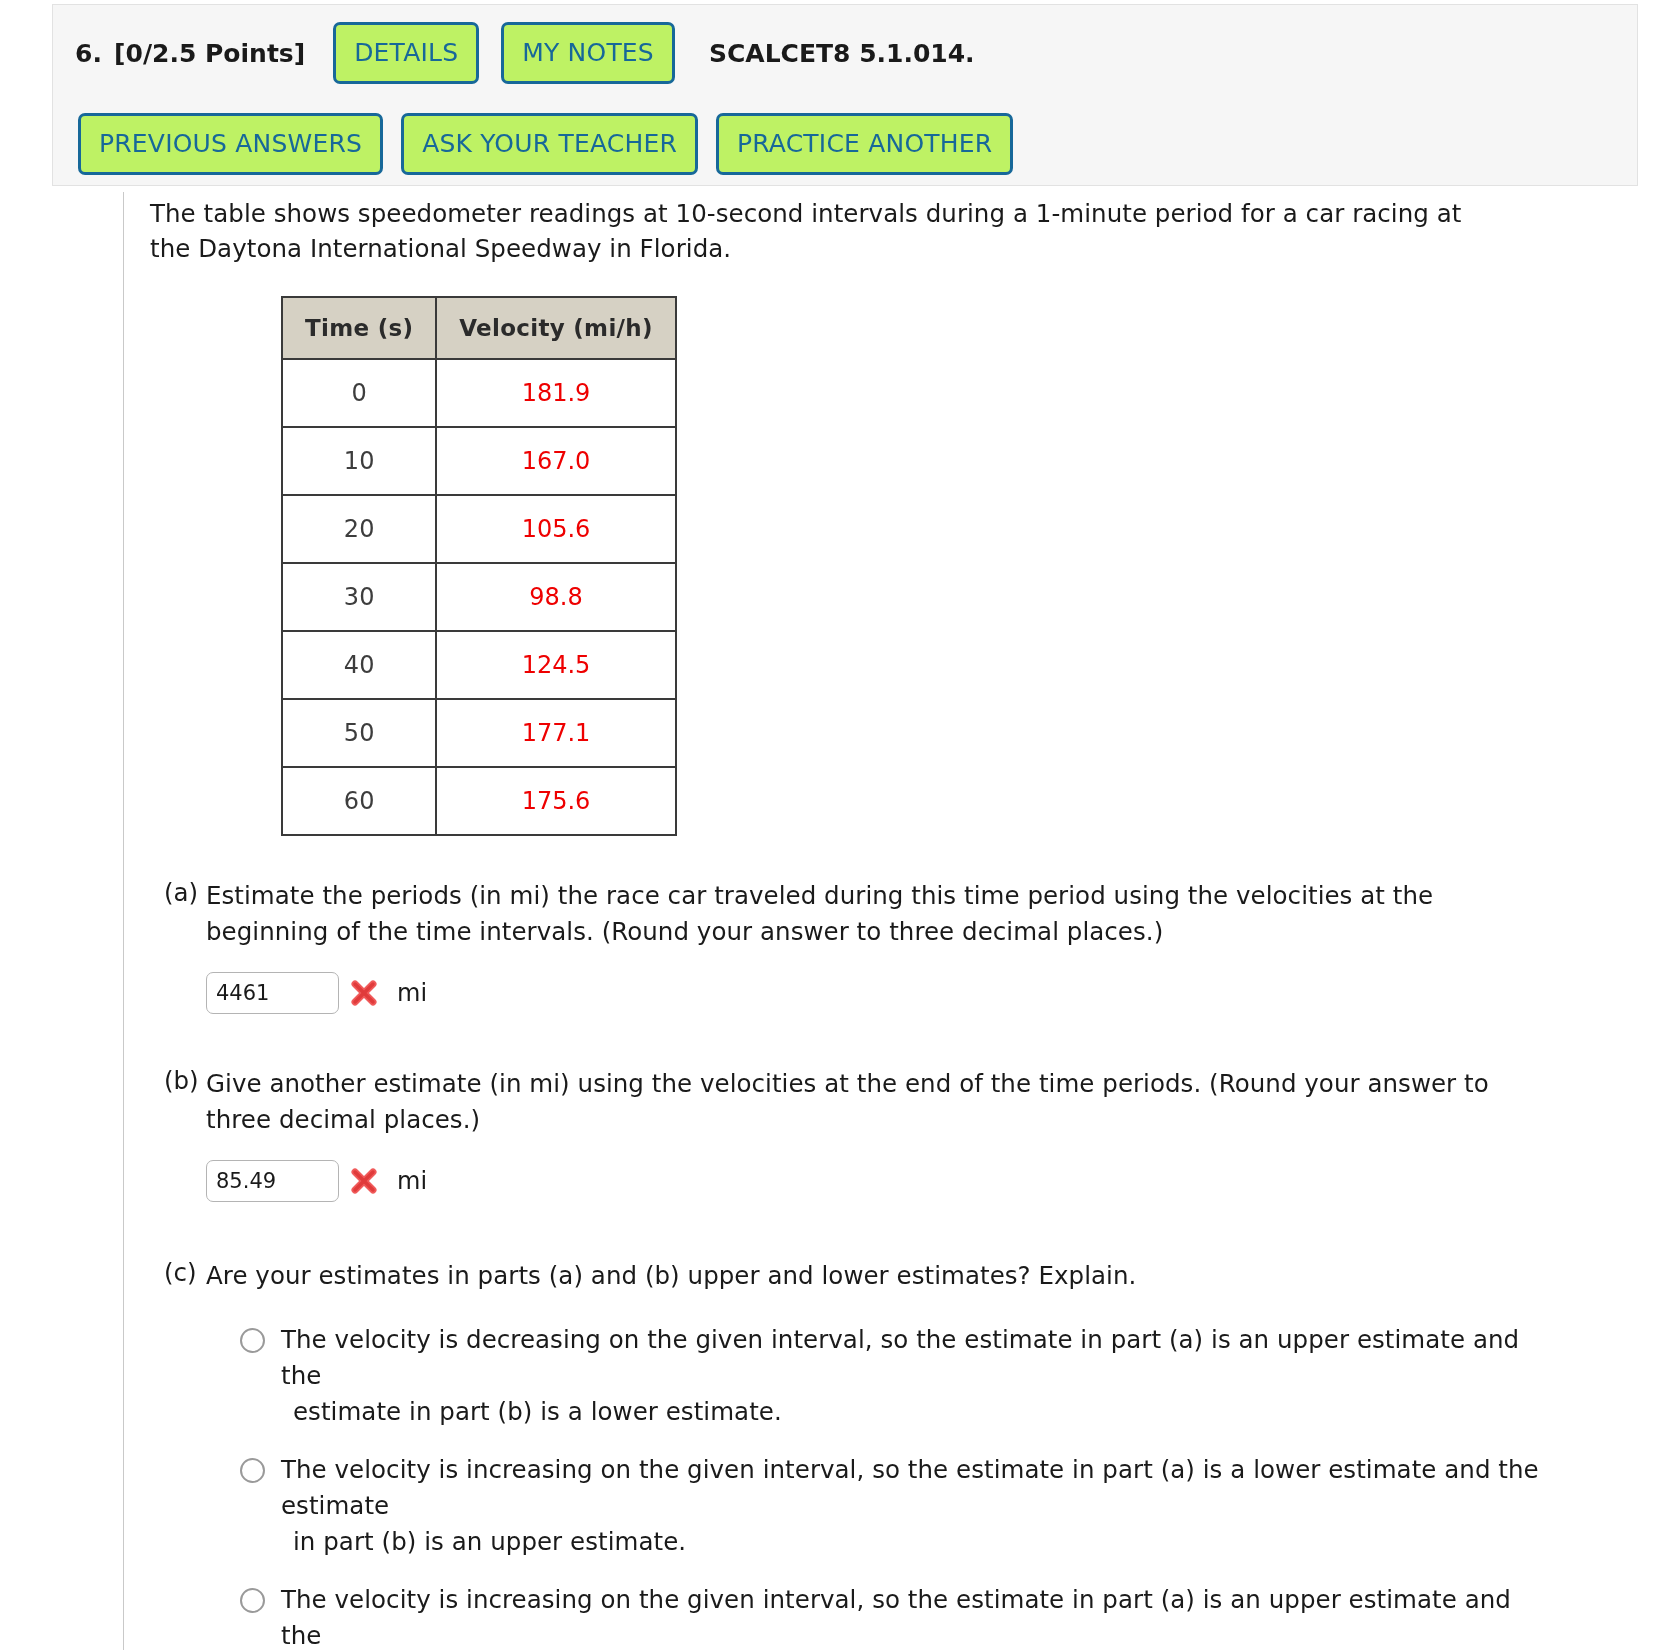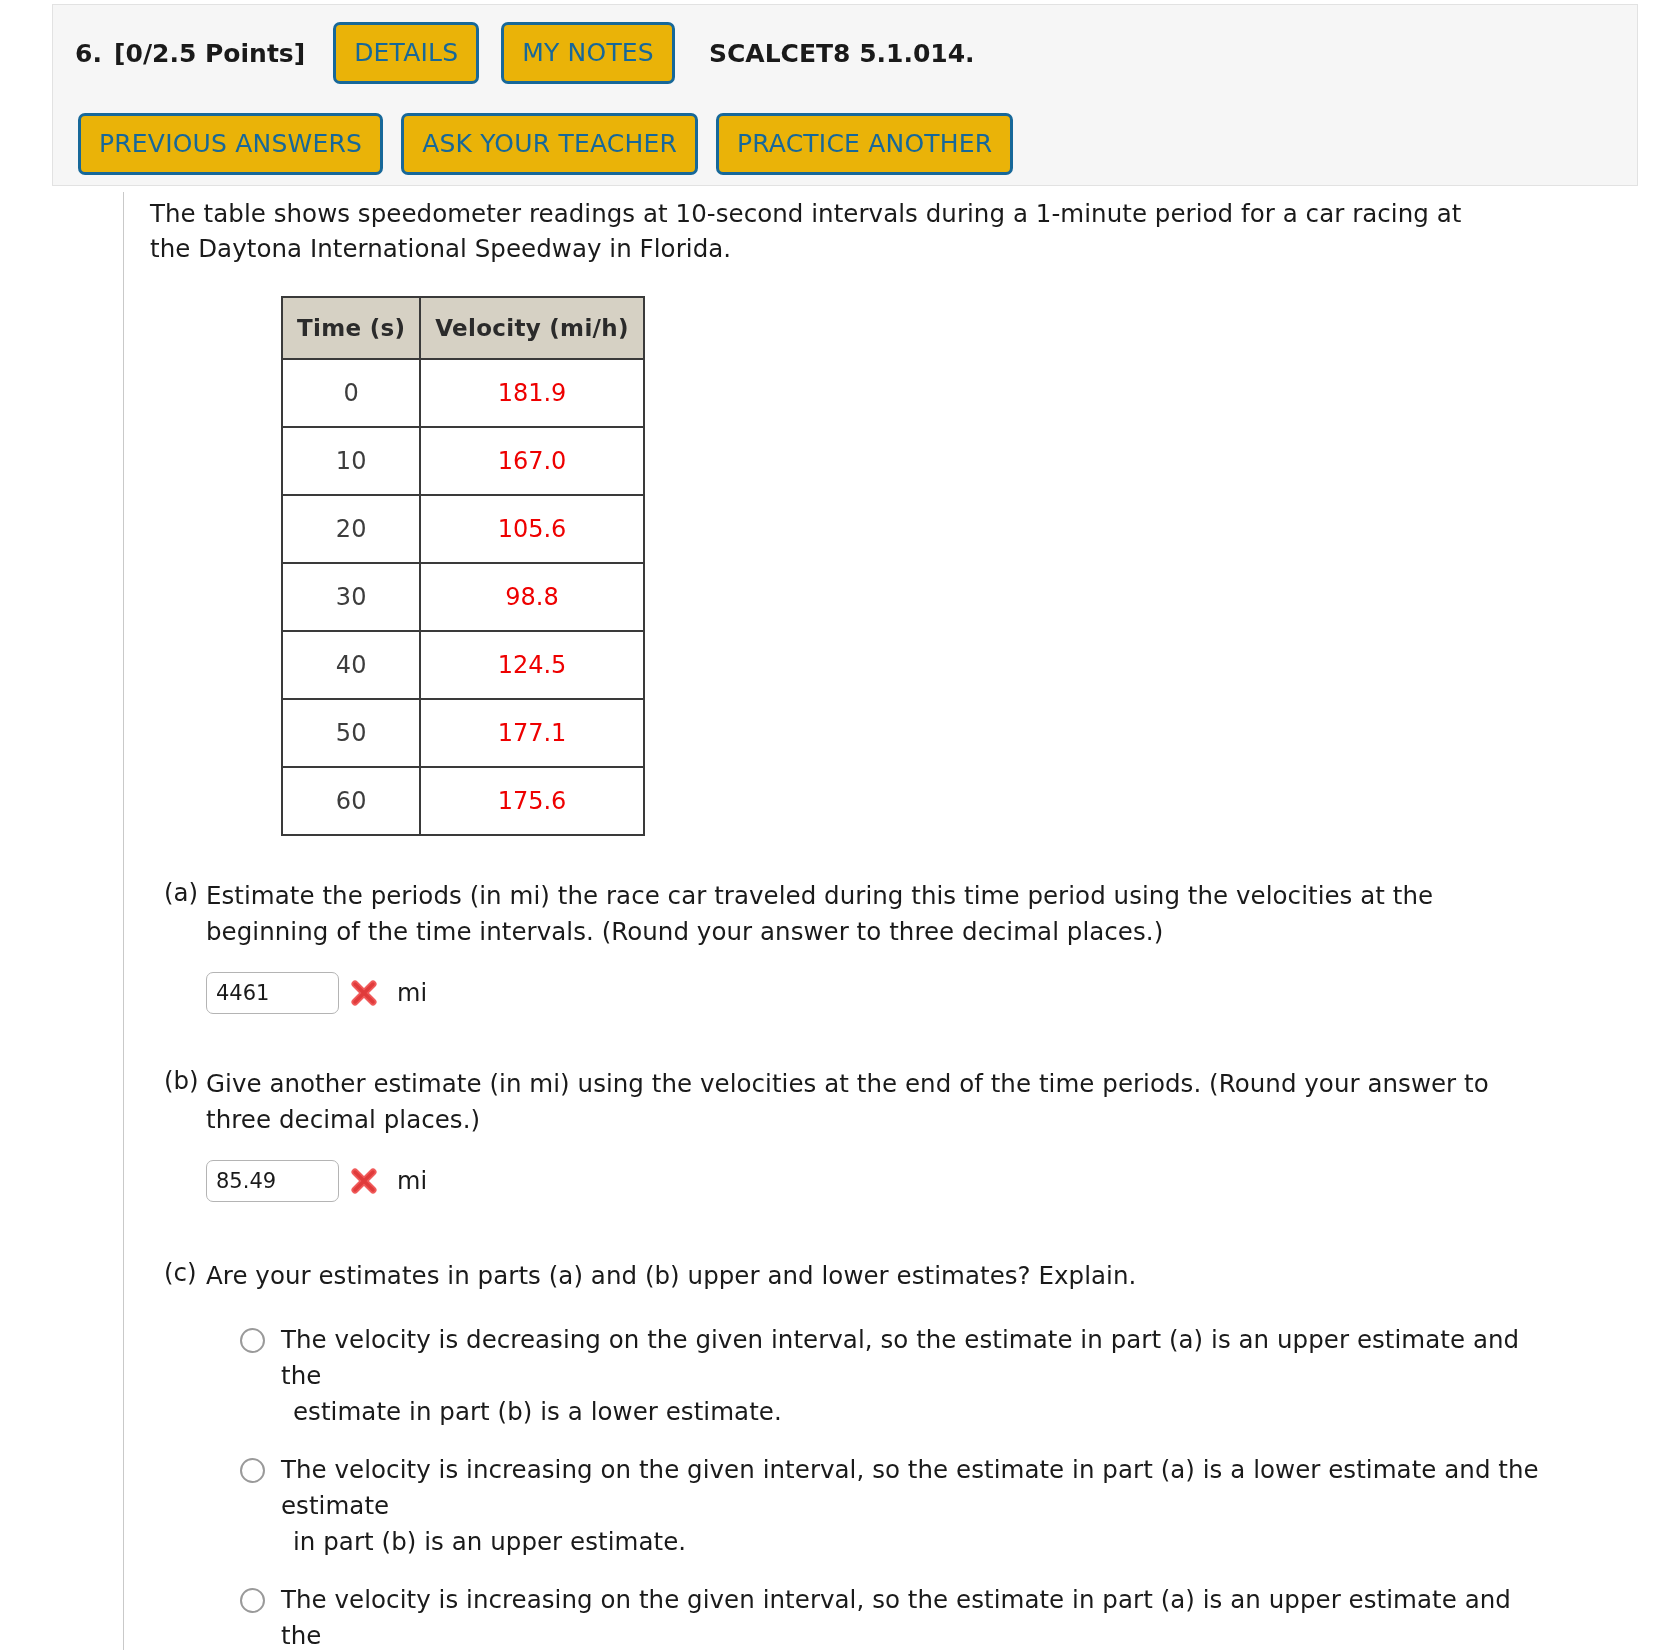--- a/index.html
+++ b/index.html
@@ -47,21 +47,21 @@
   .q-points {
     font-size: 25px;
     font-weight: bold;
     color: #1a1a1a;
     white-space: nowrap;
     margin-right: 28px;
   }
   .btn {
     border: 3px solid #176899;
     border-radius: 7px;
-    background: #eab308;
+    background: #bef264;
     color: #176899;
     font-size: 25px;
     font-family: "DejaVu Sans", "Liberation Sans", sans-serif;
     letter-spacing: 0.2px;
     padding: 0 18px;
     height: 62px;
     line-height: 56px;
     white-space: nowrap;
     cursor: pointer;
     display: inline-block;
@@ -117,21 +117,21 @@
     margin-left: 131px;
     border-collapse: collapse;
     border-spacing: 0;
   }
   .data-table th {
     background: #d6d1c4;
     border: 2px solid #3a3a3a;
     font-size: 23px;
     font-weight: bold;
     color: #2b2b2b;
-    padding: 17px 14px;
+    padding: 17px 22px;
     text-align: center;
     white-space: nowrap;
     letter-spacing: 0.3px;
   }
   .data-table td {
     border: 2px solid #3a3a3a;
     font-size: 24px;
     padding: 19px 22px;
     text-align: center;
     background: #ffffff;

